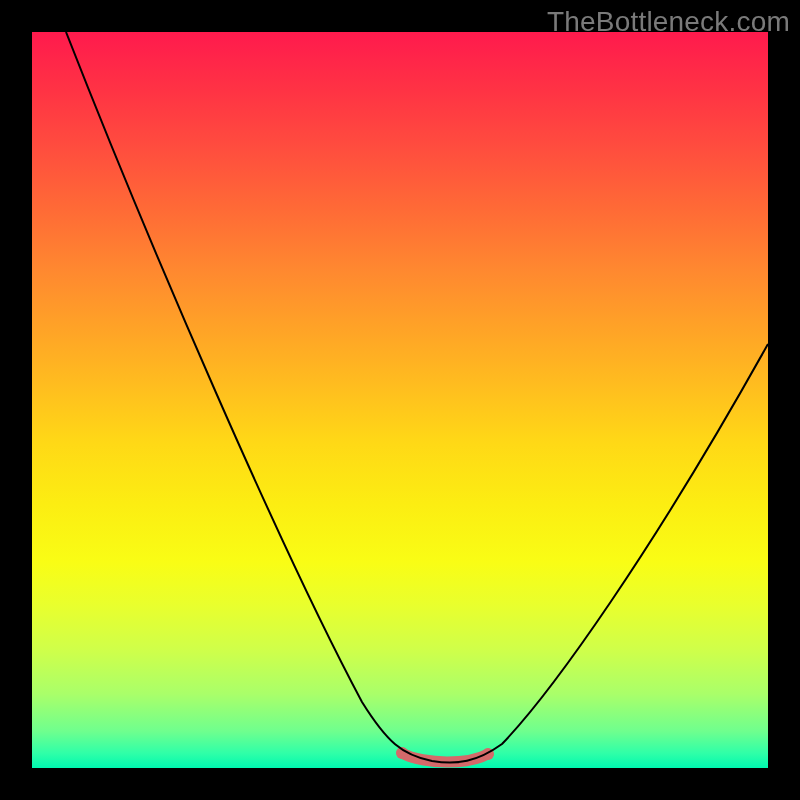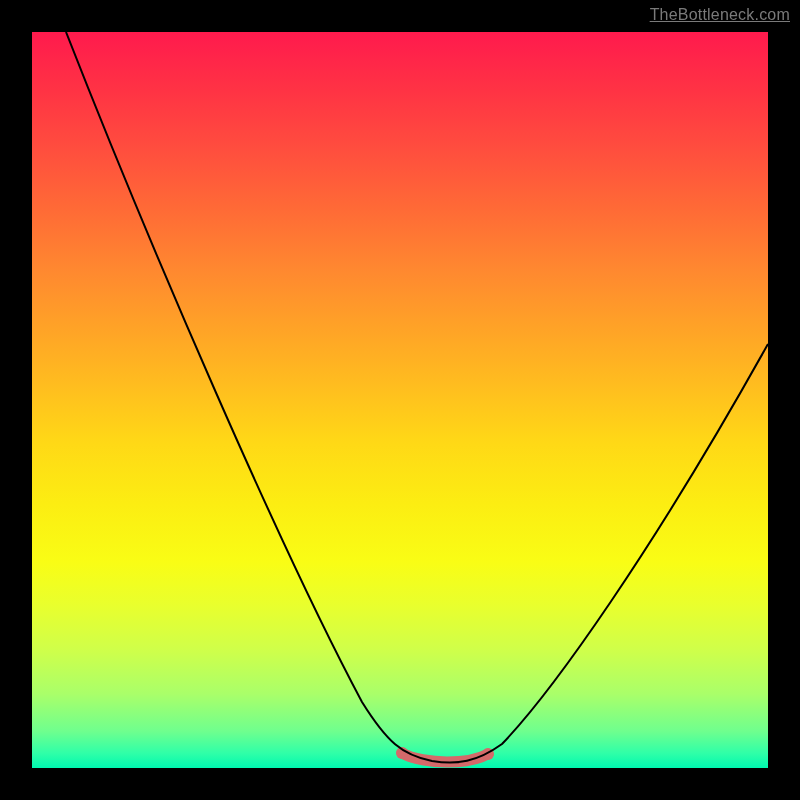--- a/index.html
+++ b/index.html
@@ -42,24 +42,23 @@
       #6fff8e 95%,
       #2fffa8 98%,
       #00f8b0 100%
     );
   }
   .credit {
     position: absolute;
     top: 6px;
     right: 10px;
     color: #7a7a7a;
-    font-size: 16px;
+    font-size: 28px;
     font-weight: 500;
     letter-spacing: 0.2px;
-    text-decoration: underline;
   }
   svg.curve {
     position: absolute;
     left: 0;
     top: 0;
     width: 736px;
     height: 736px;
   }
   .valley {
     stroke: #d46a6a;

